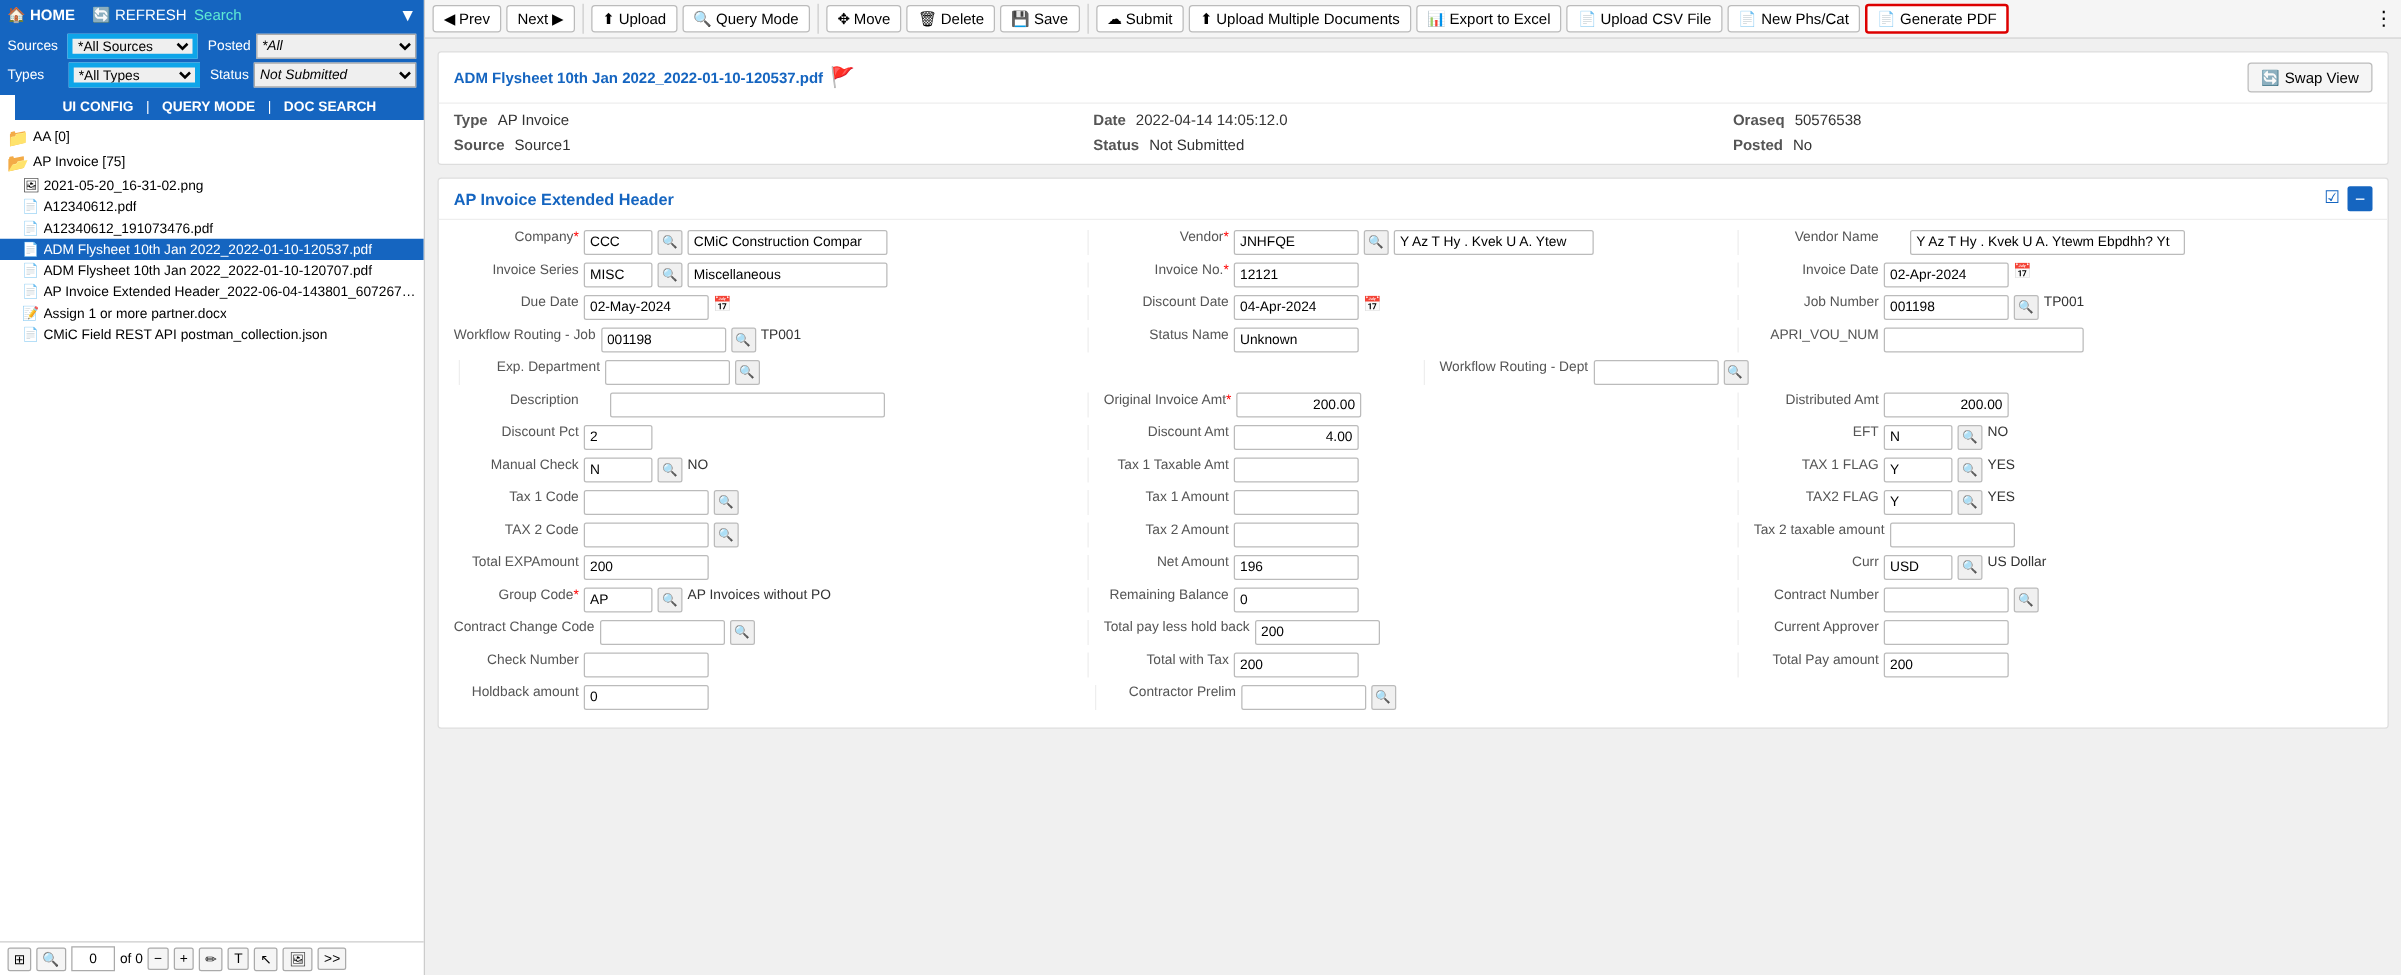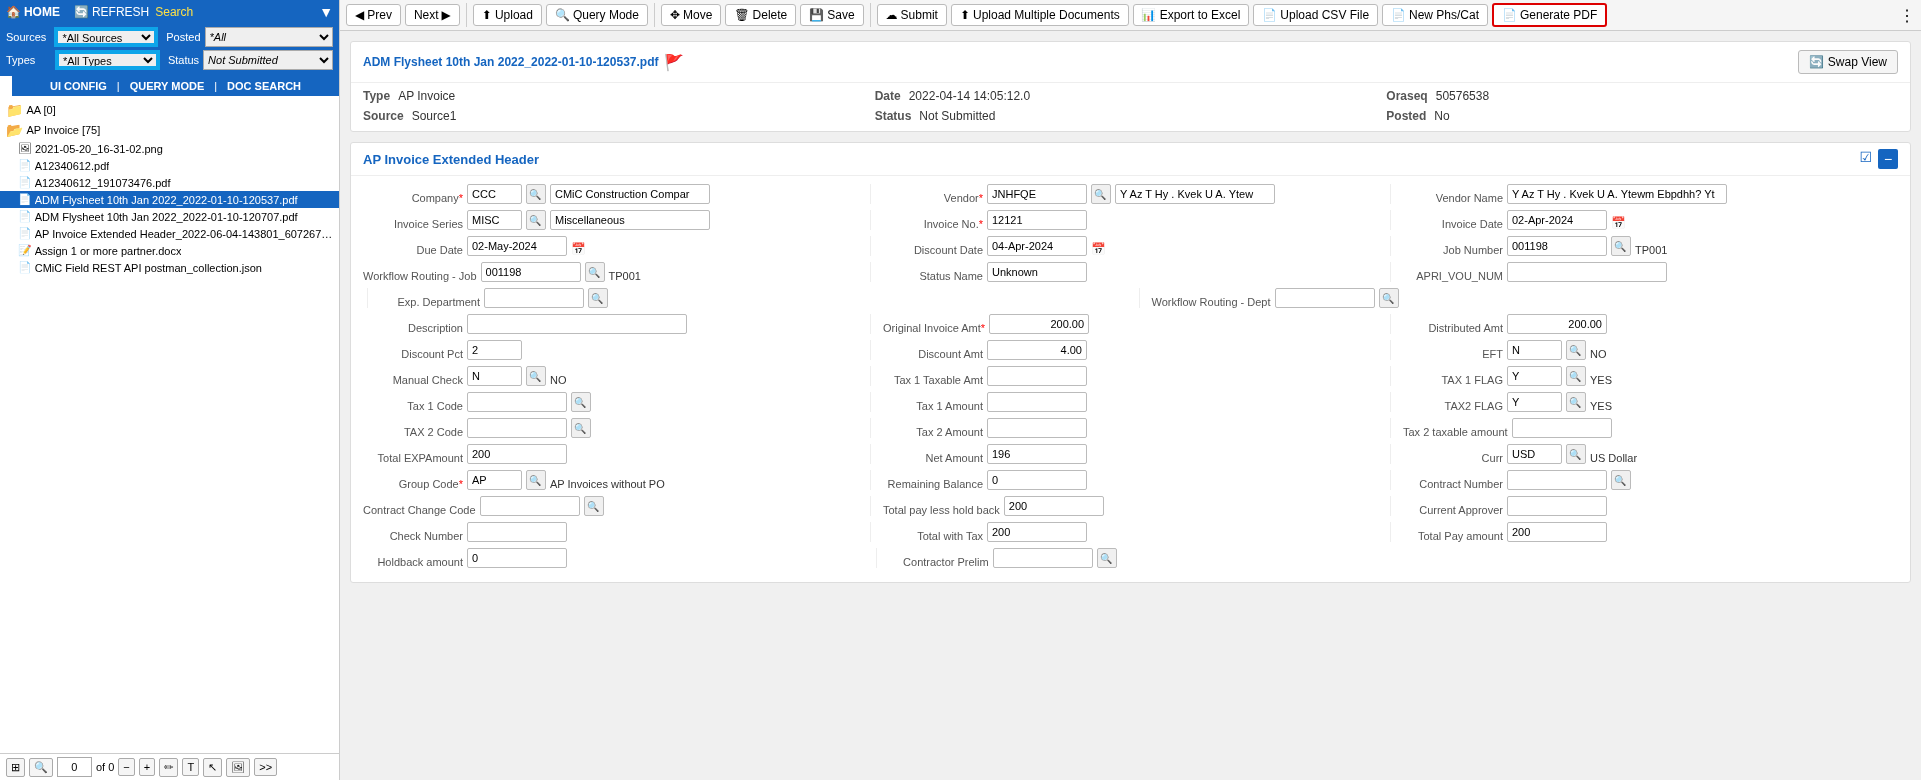--- a/index.html
+++ b/index.html
@@ -52,49 +52,49 @@
     .meta-group { display: flex; align-items: center; gap: 8px; flex: 1; }
     .meta-label { color: #555; font-size: 12px; font-weight: bold; }
     .meta-value { font-size: 12px; color: #333; }
 
     
     .form-card { background: #fff; border: 1px solid #ddd; border-radius: 3px; }
     .form-header { display: flex; align-items: center; justify-content: space-between; padding: 6px 12px; border-bottom: 1px solid #eee; }
     .form-title { color: #1565c0; font-size: 13px; font-weight: bold; }
     .form-body { padding: 8px 12px; }
     .form-row { display: flex; align-items: center; gap: 8px; margin-bottom: 6px; }
-    .form-col { display: flex; align-items: flex-end; gap: 4px; flex: 1; }
+    .form-col { display: flex; align-items: flex-start; gap: 4px; flex: 1; }
     .field-label { font-size: 11px; color: #555; text-align: right; min-width: 100px; white-space: nowrap; }
     .field-label.required::after { content: '*'; color: red; }
     .field-input { border: 1px solid #bbb; border-radius: 2px; height: 20px; padding: 0 4px; font-size: 11px; background: #fff; }
     .field-input.short { width: 55px; }
     .field-input.medium { width: 100px; }
     .field-input.long { width: 160px; }
-    .field-input.xlarge { width: 220px; }
+    .field-input.xlarge { width: 220px; margin-left: 21px; }
     .search-icon-btn { border: 1px solid #bbb; background: #f0f0f0; border-radius: 2px; width: 20px; height: 20px; cursor: pointer; display: flex; align-items: center; justify-content: center; font-size: 10px; }
     .calendar-icon { cursor: pointer; font-size: 12px; color: #666; }
     .field-text { font-size: 11px; color: #333; }
     .col-separator { width: 1px; background: #eee; align-self: stretch; margin: 0 4px; }
     .blue-checkbox { color: #1565c0; font-size: 14px; }
     .minus-btn { background: #1565c0; color: #fff; border: none; width: 20px; height: 20px; border-radius: 2px; cursor: pointer; font-size: 14px; display: flex; align-items: center; justify-content: center; }
   </style>
 </head>
 <body>
 
 <div class="sidebar">
   <div class="sidebar-header">
     <div class="home-btn">
       <span>🏠</span>
       <span>HOME</span>
     </div>
     <div class="refresh-btn">
       <span>🔄</span>
       <span>REFRESH</span>
     </div>
-    <span style="color:#fde047;cursor:pointer;">Search</span>
+    <span style="color:#5eead4;cursor:pointer;">Search</span>
     <span style="margin-left:auto;color:#fff;font-size:14px;">▼</span>
   </div>
   <div class="sidebar-filters">
     <div class="filter-row">
       <span class="filter-label">Sources</span>
       <select class="filter-select">
         <option>*All Sources</option>
       </select>
       <span class="filter-label2">Posted</span>
       <select class="filter-select2">

